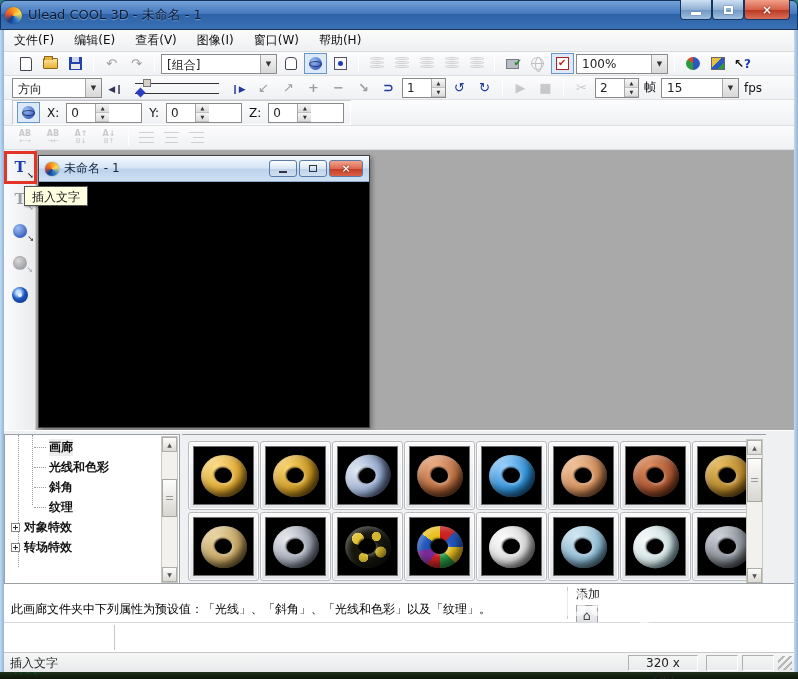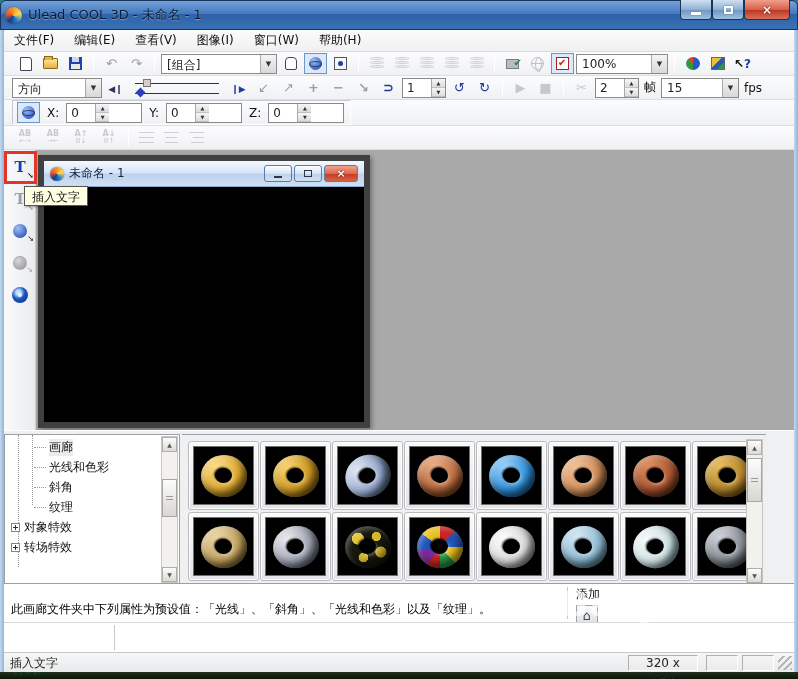--- a/index.html
+++ b/index.html
@@ -110,36 +110,36 @@
   .icS { width:14px; height:14px; border-radius:50%; background:radial-gradient(circle at 35% 30%, #9cc0f4, #1b3cae); position:relative; }
   .icS::after { content:"↘"; position:absolute; right:-7px; bottom:-5px; font-size:8px; color:#111; }
   .icS.gray { background:radial-gradient(circle at 35% 30%, #d8d8d8, #909098); border:1px dashed #aaa; }
   .icS.gray::after { color:#9aa0a6; }
   .icCD { width:16px; height:16px; border-radius:50%; background:radial-gradient(circle at 40% 35%, #bfe0ff 0 15%, #1b56c0 45%, #0a2a80); position:relative; }
   .icCD::after { content:""; position:absolute; left:6px; top:6px; width:4px; height:4px; border-radius:50%; background:#e8f2ff; }
   .redbox { position:absolute; left:0; top:1px; width:33px; height:33px; border:3px solid #e33527; z-index:30; }
   .tooltip { position:absolute; left:20px; top:36px; height:20px; padding:2px 7px; background:#ffffe1; border:1px solid #555;
     font-size:12px; color:#111; z-index:31; white-space:nowrap; box-shadow:1px 1px 2px rgba(0,0,0,.35); }
 
-  .child { position:absolute; left:34px; top:5px; width:332px; height:273px; border:6px solid #404040; background:#000;
+  .child { position:absolute; left:34px; top:5px; width:332px; height:273px; border:1px solid #404040; background:#000;
     box-shadow:2px 2px 5px rgba(0,0,0,.35); }
   .ctitle { height:26px; background:linear-gradient(#f4f9ff,#d4e4f6 48%,#bcd2ec 52%,#cfe0f2); border-bottom:1px solid #8aa8cc;
     display:flex; align-items:center; padding:0 6px; }
   .ctitle .title { font-size:12px; color:#14263e; margin-left:5px; }
   .cbtns { margin-left:auto; display:flex; gap:2px; }
   .cbtn { width:28px; height:17px; border:1px solid #5a7ca6; border-radius:3px; background:linear-gradient(#fdfeff,#d8e6f4 50%,#bcd2ea 51%,#d0e0f0);
     display:flex; align-items:center; justify-content:center; }
   .cbtn.close { width:34px; background:linear-gradient(#f2a38e,#dd6950 50%,#c23a22 51%,#d96248); }
   .cbtn .glyph-min { width:8px; height:2px; margin-top:6px; background:#334; box-shadow:none; }
   .cbtn .glyph-max { width:8px; height:7px; border:1px solid #334; box-shadow:none; }
   .cbtn.close .glyph-x { font-size:11px; }
   .canvas { position:absolute; left:3px; top:26px; right:3px; bottom:3px; background:#000; }
 
   
-  .bottom { position:absolute; left:4px; top:430px; width:790px; height:153px; background:#eef0f2; border-top:1px solid #fff; }
+  .bottom { position:absolute; left:4px; top:430px; width:790px; height:153px; background:#eef0f2; border-top:1px solid #fff;font-weight:bold; }
   .treepanel { position:absolute; left:0; top:3px; width:176px; height:150px; background:#fff; border:1px solid #9aa0a6; }
   .tree { position:absolute; left:1px; top:2px; right:19px; bottom:2px; overflow:hidden; font-size:12px; color:#111; }
   .trow { height:20px; display:flex; align-items:center; white-space:nowrap; }
   .trow .stub { width:12px; height:0; border-top:1px dotted #9a9a9a; margin-right:3px; }
   .trow.leaf { padding-left:28px; }
   .trow.branch { padding-left:5px; }
   .plusbox { width:9px; height:9px; border:1px solid #848484; background:#fff; position:relative; margin-right:4px; flex:none; }
   .plusbox::before { content:""; position:absolute; left:1px; top:3px; width:5px; height:1px; background:#333; }
   .plusbox::after { content:""; position:absolute; left:3px; top:1px; width:1px; height:5px; background:#333; }
   .trow.sel .tlabel { background:#ececec; }

